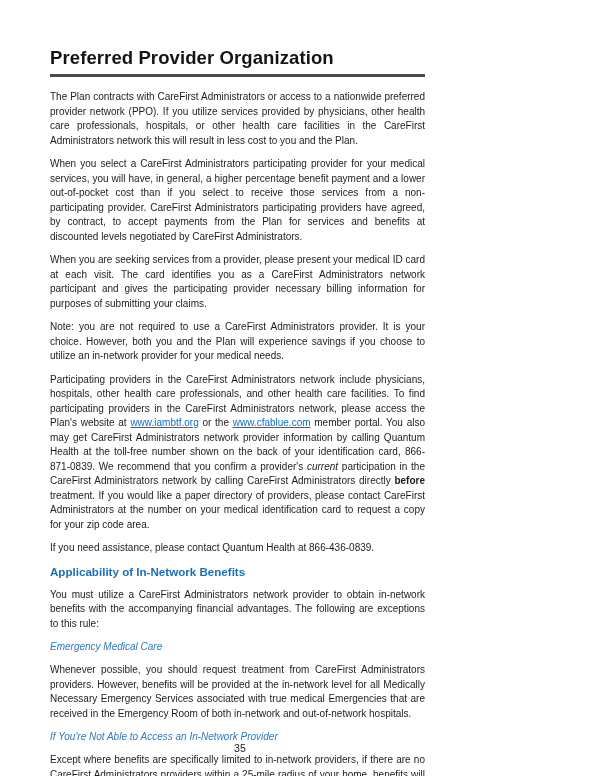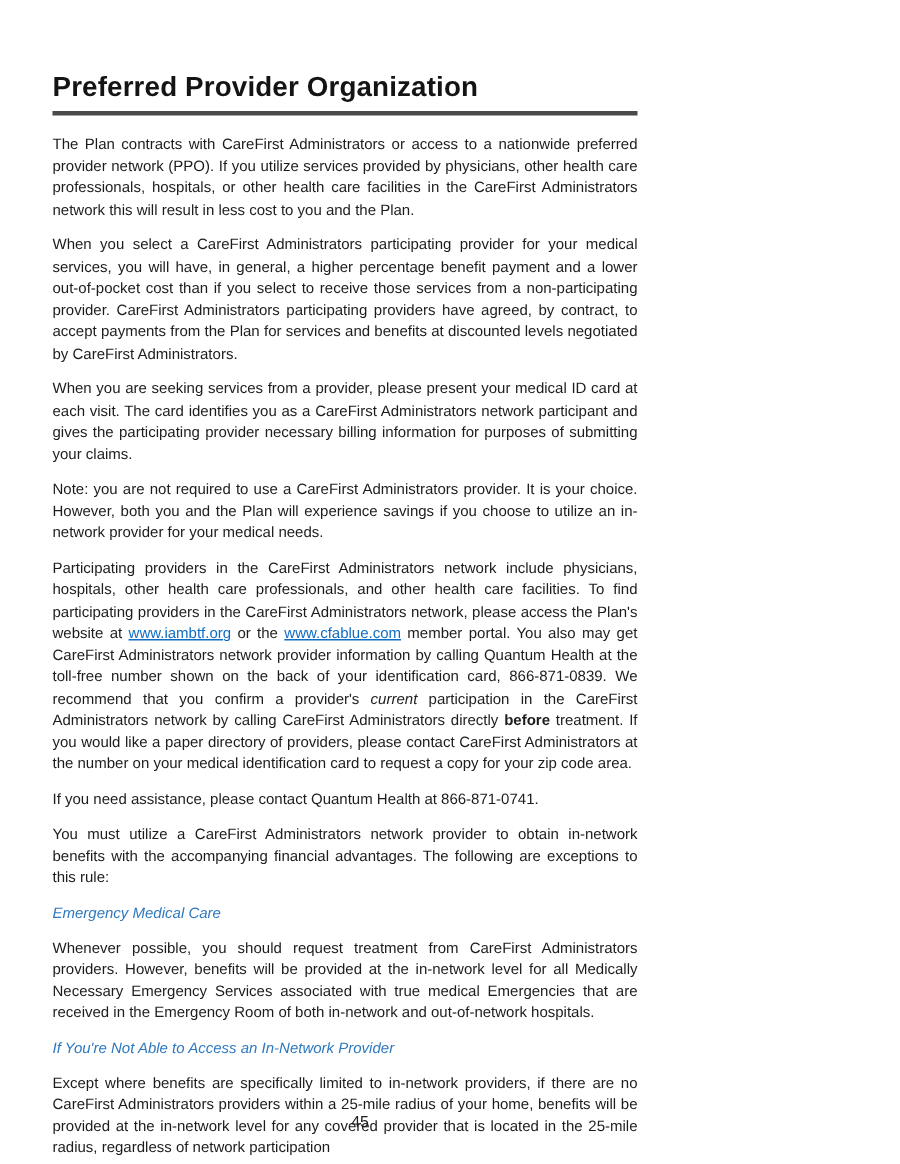--- a/index.html
+++ b/index.html
@@ -8,21 +8,21 @@
     background: #ffffff;
     font-family: "Liberation Sans", "DejaVu Sans", sans-serif;
     color: #1c1c1c;
     -webkit-font-smoothing: antialiased;
   }
   .page {
     position: relative;
     width: 480px;
     height: 776px;
     background: #ffffff;
-    padding: 47px 55px 0 35px;
+    padding: 47px 55px 0 50px;
     overflow: hidden;
   }
   .doc-title {
     font-size: 18.5px;
     font-weight: bold;
     color: #141414;
     letter-spacing: 0.1px;
     line-height: 22px;
   }
   .title-rule {
@@ -80,28 +80,29 @@
   <p class="body">The Plan contracts with CareFirst Administrators or access to a nationwide preferred provider network (PPO). If you utilize services provided by physicians, other health care professionals, hospitals, or other health care facilities in the CareFirst Administrators network this will result in less cost to you and the Plan.</p>
 
   <p class="body">When you select a CareFirst Administrators participating provider for your medical services, you will have, in general, a higher percentage benefit payment and a lower out-of-pocket cost than if you select to receive those services from a non-participating provider. CareFirst Administrators participating providers have agreed, by contract, to accept payments from the Plan for services and benefits at discounted levels negotiated by CareFirst Administrators.</p>
 
   <p class="body">When you are seeking services from a provider, please present your medical ID card at each visit.  The card identifies you as a CareFirst Administrators network participant and gives the participating provider necessary billing information for purposes of submitting your claims.</p>
 
   <p class="body">Note: you are not required to use a CareFirst Administrators provider. It is your choice. However, both you and the Plan will experience savings if you choose to utilize an in-network provider for your medical needs.</p>
 
   <p class="body"><span>Participating providers in the CareFirst Administrators network include physicians, hospitals, other health care professionals, and other health care facilities. To find participating providers in the CareFirst Administrators network, please access the Plan's website at </span><a class="doc-link">www.iambtf.org</a><span> or the </span><a class="doc-link">www.cfablue.com</a><span> member portal. You also may get CareFirst Administrators network provider information by calling Quantum Health at the toll-free number shown on the back of your identification card, 866-871-0839. We recommend that you confirm a provider's </span><span class="inline-italic">current</span><span> participation in the CareFirst Administrators network by calling CareFirst Administrators directly </span><span class="inline-bold">before</span><span> treatment. If you would like a paper directory of providers, please contact CareFirst Administrators at the number on your medical identification card to request a copy for your zip code area.</span></p>
 
-  <p class="body">If you need assistance, please contact Quantum Health at 866-871-0741.</p>
+  <p class="body">If you need assistance, please contact Quantum Health at 866-436-0839.</p>
 
+  <h2 class="section-heading">Applicability of In-Network Benefits</h2>
 
   <p class="body">You must utilize a CareFirst Administrators network provider to obtain in-network benefits with the accompanying financial advantages. The following are exceptions to this rule:</p>
 
   <h3 class="sub-heading">Emergency Medical Care</h3>
 
   <p class="body">Whenever possible, you should request treatment from CareFirst Administrators providers. However, benefits will be provided at the in-network level for all Medically Necessary Emergency Services associated with true medical Emergencies that are received in the Emergency Room of both in-network and out-of-network hospitals.</p>
 
   <h3 class="sub-heading">If You're Not Able to Access an In-Network Provider</h3>
 
   <p class="body">Except where benefits are specifically limited to in-network providers, if there are no CareFirst Administrators providers within a 25-mile radius of your home, benefits will be provided at the in-network level for any covered provider that is located in the 25-mile radius, regardless of network participation</p>
 
-  <div class="page-number">45</div>
+  <div class="page-number">35</div>
 
 </div>
 
 </body></html>

